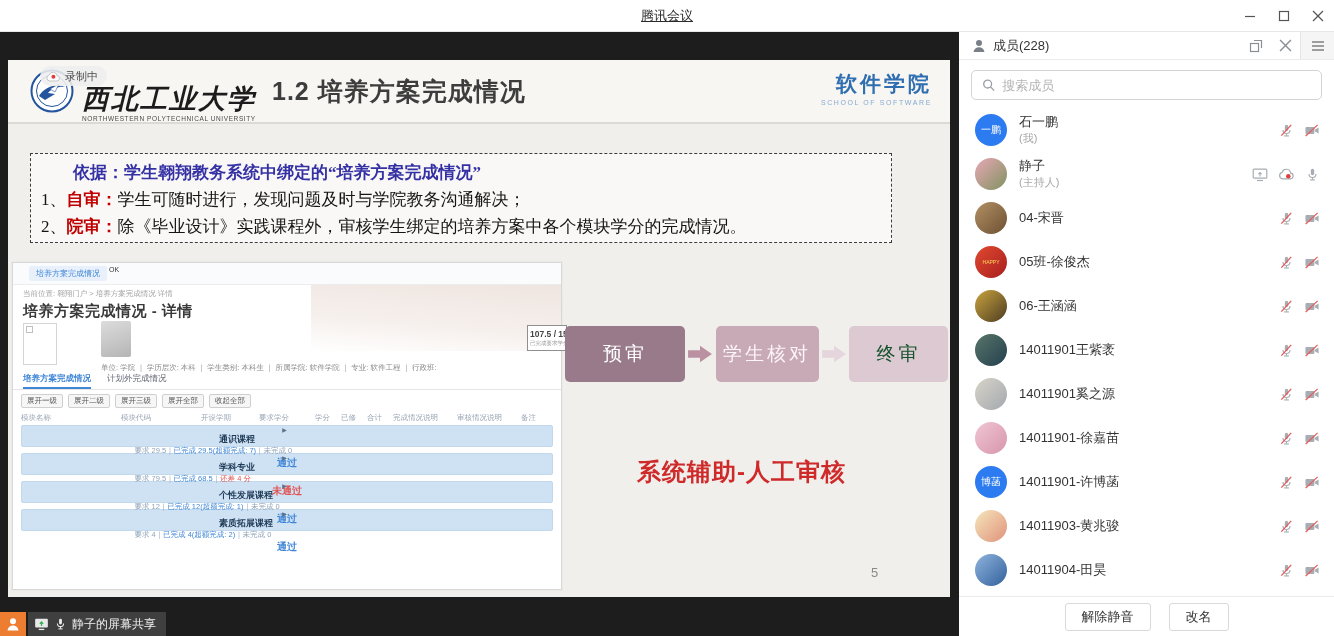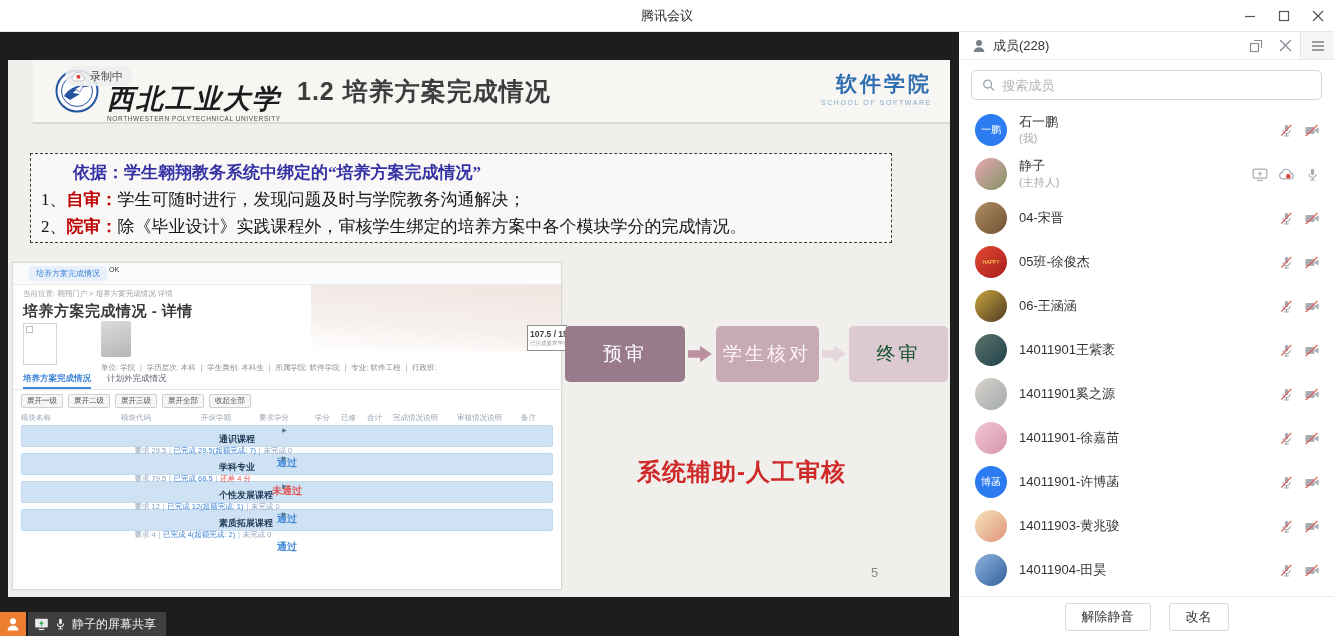--- a/index.html
+++ b/index.html
@@ -3,30 +3,30 @@
 <meta charset="utf-8">
 <style>
   * { margin:0; padding:0; box-sizing:border-box; }
   html,body { width:1334px; height:636px; overflow:hidden; }
   body { font-family:"Liberation Sans","DejaVu Sans",sans-serif; background:#1d1d1d; position:relative; }
   .app { width:1334px; height:636px; display:flex; flex-direction:column; }
 
   
   .titlebar { height:32px; background:#ffffff; border-bottom:1px solid #e8e8e8; position:relative;
               display:flex; align-items:center; justify-content:center; flex:none; }
-  .win-title { font-size:13px; color:#2b2b2b; }
+  .win-title { font-size:13px; color:#2b2b2b;text-decoration:underline; }
   .win-controls { position:absolute; right:10px; top:0; height:32px; display:flex; align-items:center; gap:22px; }
   .wc { display:flex; align-items:center; cursor:pointer; }
 
   
   .main { flex:1; display:flex; height:604px; }
   .share { width:959px; flex:none; background:#1d1d1d; position:relative; }
 
   
-  .slide { position:absolute; left:8px; top:28px; width:942px; height:537px; background:#f1efec; overflow:hidden;padding-left:25px; }
+  .slide { position:absolute; left:8px; top:28px; width:942px; height:537px; background:#f1efec; overflow:hidden; }
   .slide-header { height:64px; background:#f7f6f3; border-bottom:2px solid #ddd9d4; display:flex; align-items:center; position:relative; padding-left:22px; }
   .logo-wrap { display:flex; align-items:center; gap:8px; }
   .uni-cn { font-family:"Liberation Serif","DejaVu Serif",serif; font-style:italic; font-weight:700; font-size:27px; color:#1c1c1c; letter-spacing:2px; white-space:nowrap;margin-top:20px; }
   .uni-en { font-size:6.5px; color:#4a4a4a; letter-spacing:0.6px; margin-top:-2px; }
   .slide-title { font-size:25px; font-weight:700; color:#3d3d3d; margin-left:16px; letter-spacing:1px; white-space:nowrap; }
   .school { position:absolute; right:18px; top:10px; text-align:right; }
   .school-cn { font-size:21px; font-weight:600; color:#2f6eb0; letter-spacing:3px; }
   .school-en { font-size:7px; color:#86abd0; letter-spacing:1.6px; margin-top:1px; }
   .rec-badge { position:absolute; left:32px; top:6px; height:20px; background:rgba(238,238,238,0.88);
                border-radius:10px; display:flex; align-items:center; gap:4px; padding:0 9px 0 6px; z-index:5; }

